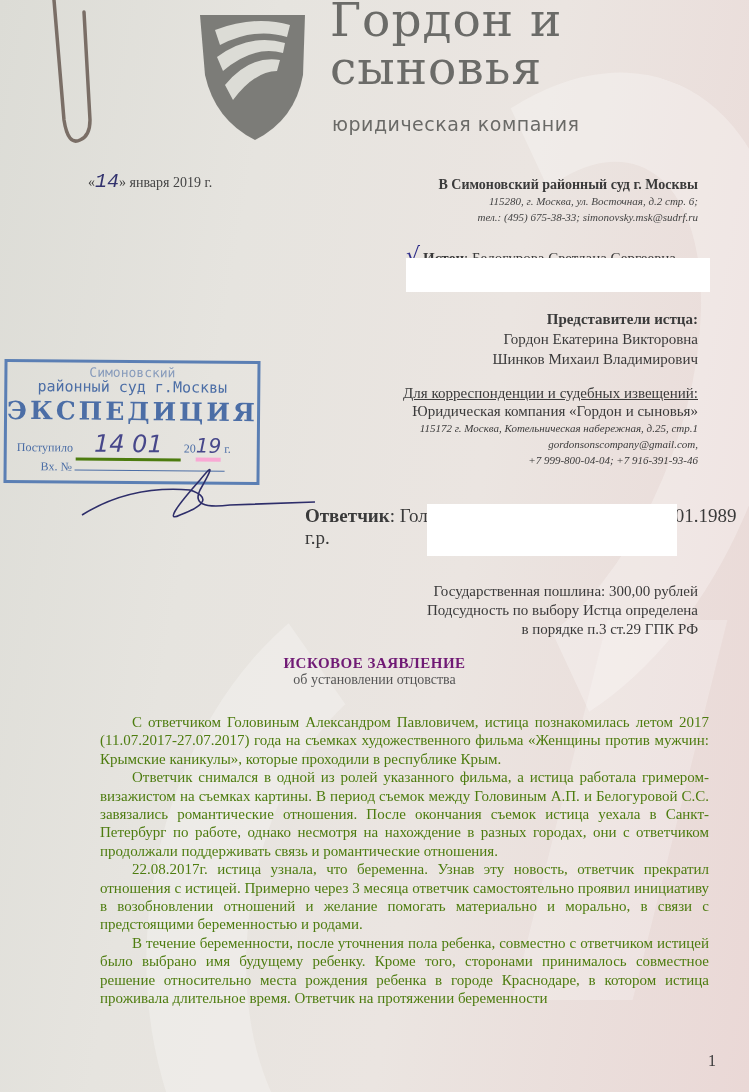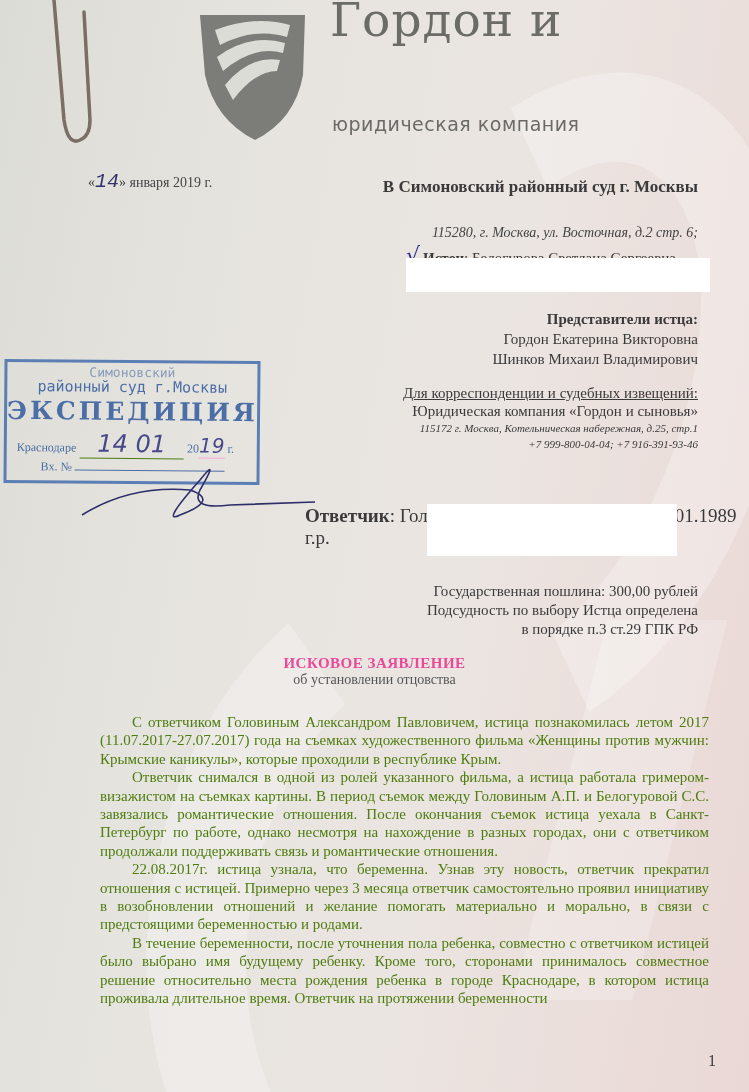--- a/index.html
+++ b/index.html
@@ -20,22 +20,22 @@
   .logo { position:absolute; left:185px; top:0; width:420px; height:140px; }
   .logo-shield { position:absolute; left:10px; top:5px; width:115px; height:135px; }
   .logo-title { position:absolute; left:145px; top:-4px; font-family:"DejaVu Serif", serif; font-size:47px; line-height:48px; color:#6b6b68; letter-spacing:1px; }
   .logo-sub { position:absolute; left:147px; top:113px; font-family:"DejaVu Sans", sans-serif; font-size:19px; color:#6a6a67; letter-spacing:0.5px;text-align:center; }
 
   .date { position:absolute; left:88px; top:170px; font-size:14px; color:#444; }
   .date .sig { color:#33336e; font-family:Liberation Mono, monospace; font-style:italic; font-size:20px; }
 
   .right { position:absolute; right:51px; text-align:right; }
   .court { top:177px; }
-  .court .t { font-size:17px; font-weight:bold; color:#3a3a3a; }
-  .court .i { font-size:14px; font-style:italic; line-height:16px; color:#444;margin-top:28px; }
+  .court .t { font-size:14px; font-weight:bold; color:#3a3a3a; }
+  .court .i { font-size:11px; font-style:italic; line-height:16px; color:#444; }
 
   .plaintiff { position:absolute; left:406px; top:243px; font-size:15px; color:#3a3a3a; }
   .check { color:#2e2e8a; font-size:22px; margin-right:3px; font-family:"DejaVu Sans", sans-serif; }
   .redact { position:absolute; background:#ffffff; }
 
   .reps { top:309px; font-size:15px; line-height:20px; }
   .reps .h { font-weight:bold; }
 
   .corr { top:384px; font-size:15px; line-height:18px; }
   .corr .u { text-decoration:underline;text-align:center; }
@@ -49,21 +49,21 @@
   .stamp .hw { font-family:"DejaVu Sans", sans-serif; font-style:italic; font-size:24px; color:#47478a; }
   .stamp .l5 { font-size:12px; margin-left:34px; margin-top:2px; }
 
   .sig-line { position:absolute; left:80px; top:460px; width:240px; height:70px; }
 
   .defendant { position:absolute; left:305px; top:505px; font-size:19px; }
 
   .duty { top:582px; font-size:15px; line-height:19px; }
 
   .title { position:absolute; left:0; right:0; top:655px; text-align:center; }
-  .title .a { font-size:15px; font-weight:bold; color:#ec4899; letter-spacing:0.5px; }
+  .title .a { font-size:15px; font-weight:bold; color:#701a75; letter-spacing:0.5px; }
   .title .b { font-size:14px; font-weight:normal; color:#555; }
 
   .body { position:absolute; left:100px; width:609px; top:713px; font-size:15px; line-height:18.4px; text-align:justify; color:#4d7c0f; }
   .body p { margin:0; text-indent:32px; }
 
   .page-num { position:absolute; left:708px; top:1052px; font-size:16px; }
 </style>
 </head>
 <body>
 
@@ -77,20 +77,21 @@
 
 <div class="logo">
   <svg class="logo-shield" viewBox="0 0 115 135">
     <path d="M5 10 L110 10 L108 70 Q100 115 60 135 Q20 115 10 70 Z" fill="#7c7c78"></path>
     <path d="M20 25 Q60 10 95 20 L92 32 Q60 22 25 40 Z" fill="#dcdcd6"></path>
     <path d="M22 52 Q55 28 90 38 L88 48 Q58 40 28 66 Z" fill="#dcdcd6"></path>
     <path d="M30 80 Q55 50 85 55 L82 66 Q60 66 38 95 Z" fill="#dcdcd6"></path>
   </svg>
   <div class="logo-title">
     <div>Гордон и</div>
+    <div>сыновья</div>
   </div>
   <div class="logo-sub">юридическая компания</div>
 </div>
 
 <div class="date">
   <span>«</span><span class="sig">14</span><span>» января 2019 г.</span>
 </div>
 
 <div class="right court">
   <div class="t">В Симоновский районный суд г. Москвы</div>
@@ -106,31 +107,32 @@
 <div class="right reps">
   <div class="h">Представители истца:</div>
   <div>Гордон Екатерина Викторовна</div>
   <div>Шинков Михаил Владимирович</div>
 </div>
 
 <div class="right corr">
   <div class="u">Для корреспонденции и судебных извещений:</div>
   <div>Юридическая компания «Гордон и сыновья»</div>
   <div class="i">115172 г. Москва, Котельническая набережная, д.25, стр.1</div>
+  <div class="i">gordonsonscompany@gmail.com,</div>
   <div class="i">+7 999-800-04-04; +7 916-391-93-46</div>
 </div>
 
 <div class="stamp">
   <div class="l1">Симоновский</div>
   <div class="l2">районный суд г.Москвы</div>
   <div class="l3">ЭКСПЕДИЦИЯ</div>
   <div class="l4">
-    <span>Краснодаре</span>
-    <span class="hw" style="border-bottom:1px solid #4d7c0f; padding:0 18px;margin-top:44px;">14 01</span>
-    <span>20</span><span class="hw" style="font-size:20px; border-bottom:1px solid #f9a8d4;">19</span>
+    <span>Поступило</span>
+    <span class="hw" style="border-bottom:3px solid #4d7c0f; padding:0 18px;margin-top:44px;">14 01</span>
+    <span>20</span><span class="hw" style="font-size:20px; border-bottom:4px solid #f9a8d4;">19</span>
     <span>г.</span>
   </div>
   <div class="l5">
     <span>Вх. №</span>
     <span style="display:inline-block; width:150px; border-bottom:1px solid #4c6ea6;"></span>
   </div>
 </div>
 
 <svg class="sig-line" viewBox="0 0 240 70">
   <path d="M2 55 Q50 25 110 30 Q140 40 100 55 Q80 65 120 20 Q140 -5 120 30 Q110 50 150 45 L235 42" fill="none" stroke="#2e2e6a" stroke-width="1.6"></path>

